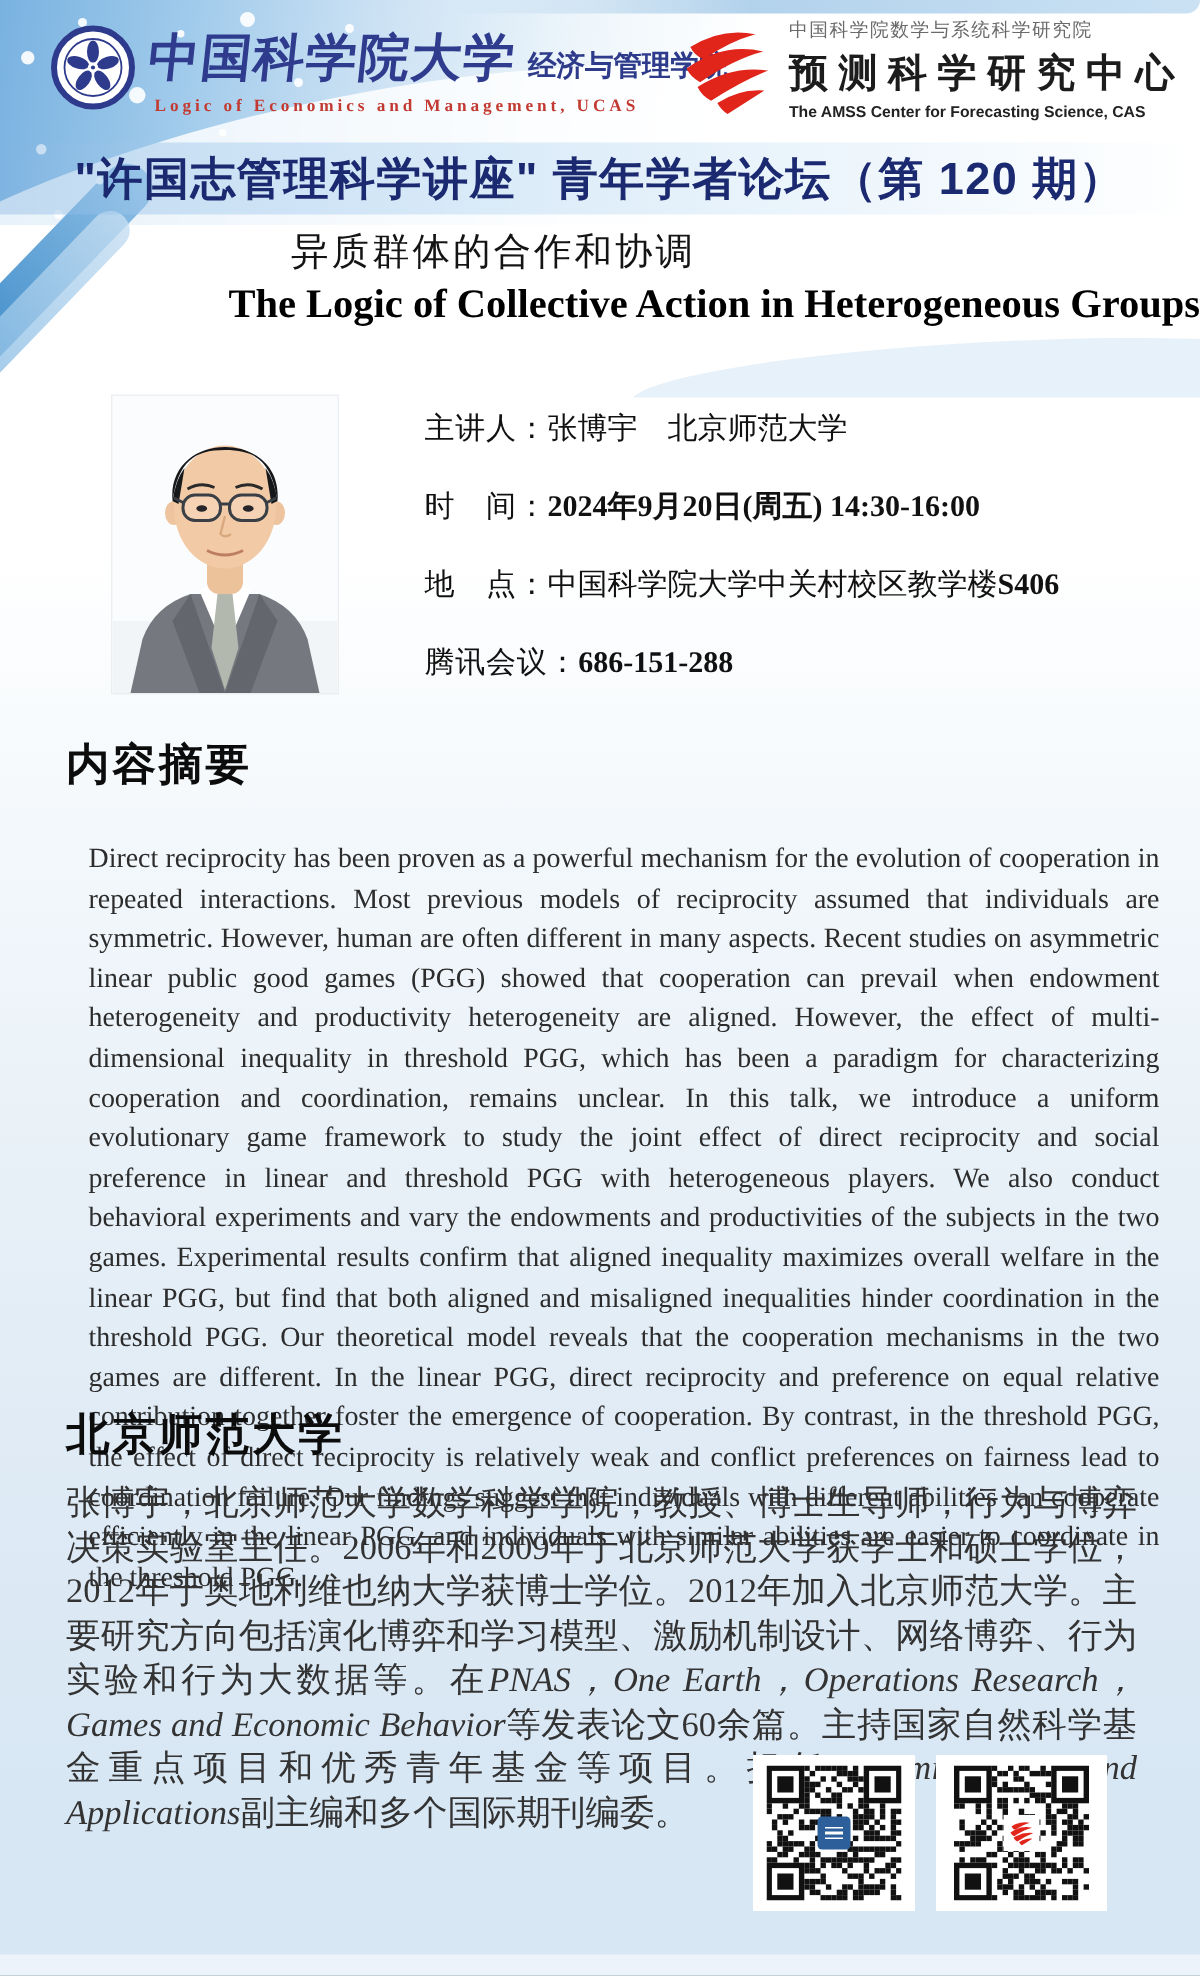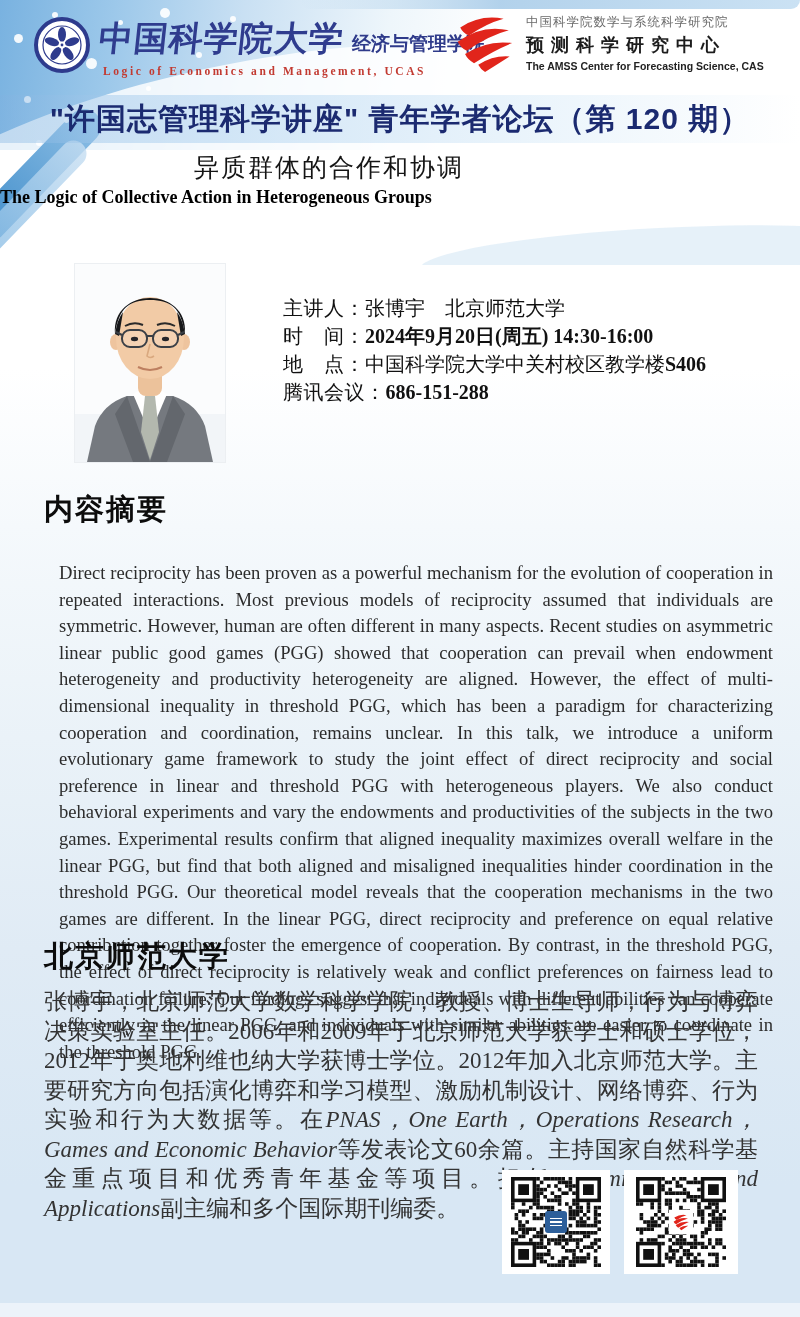--- a/index.html
+++ b/index.html
@@ -25,43 +25,43 @@
   .dot{position:absolute;border-radius:50%;background:rgba(255,255,255,.9);}
 
   
   .banner-band{position:absolute;left:0;top:95px;width:800px;height:48px;
     background:linear-gradient(90deg,rgba(128,178,224,.38),rgba(185,216,242,.62) 28%,rgba(232,243,251,.9) 66%,rgba(255,255,255,.95));}
   .series-title{position:absolute;left:0;top:99px;width:800px;text-align:center;
     font-size:30px;font-weight:bold;color:#1b2a70;letter-spacing:1px;
     font-family:"Liberation Sans",sans-serif;}
   .title-cn{position:absolute;left:0;top:151px;width:658px;text-align:center;
     font-size:25px;color:#141414;letter-spacing:2px;font-family:"Liberation Serif",serif;}
-  .title-en{position:absolute;left:0;top:187px;width:800px;text-align:left;
-    font-size:18px;font-weight:bold;color:#000;font-family:"Liberation Serif",serif;}
+  .title-en{position:absolute;left:0;top:187px;width:800px;text-align:right;
+    font-size:27px;font-weight:bold;color:#000;font-family:"Liberation Serif",serif;}
 
   
   .ucas-logo{position:absolute;left:33px;top:16px;display:flex;align-items:flex-start;}
   .ucas-text{margin-left:8px;}
   .ucas-row1{display:flex;align-items:baseline;}
   .ucas-cn{font-family:"Liberation Serif",serif;font-weight:bold;font-size:34px;color:#2f3c8e;
     letter-spacing:1px;transform:skewX(-6deg);display:inline-block;}
   .school-cn{font-family:"Liberation Sans",sans-serif;font-weight:bold;font-size:19px;color:#2e3a8a;margin-left:8px;}
   .school-en{font-family:"Liberation Serif",serif;font-weight:600;font-size:11.5px;color:#c23a31;
     letter-spacing:2.6px;margin-top:3px;margin-left:4px;}
   .amss-logo{position:absolute;left:452px;top:12px;display:flex;align-items:center;}
   .amss-text{margin-left:10px;}
   .amss-institute{font-size:12.5px;color:#6a6a6a;letter-spacing:1px;}
-  .amss-center-cn{font-family:"Liberation Serif",serif;font-size:18px;font-weight:600;color:#1c1c1c;
+  .amss-center-cn{font-family:"Liberation Serif",serif;font-size:26px;font-weight:600;color:#1c1c1c;
     letter-spacing:7px;margin-top:2px;}
   .amss-center-en{font-size:10.5px;font-weight:bold;color:#222;margin-top:3px;}
 
   
   .photo{position:absolute;left:75px;top:264px;width:150px;height:198px;background:#fcfdfe;
     box-shadow:0 0 0 1px #eceff2;}
-  .info{position:absolute;left:283px;top:272px;width:492px;display:flex;flex-direction:column;margin-top:22px;}
+  .info{position:absolute;left:283px;top:272px;width:492px;display:flex;flex-direction:column;gap:24px;}
   .info-row{font-family:"Liberation Serif",serif;font-size:20px;color:#111;line-height:28px;}
   .info-label{letter-spacing:.5px;}
   .info-value.b{font-weight:bold;}
 
   
   .sec-h{position:absolute;left:44px;margin:0;font-family:"Liberation Sans",sans-serif;
     font-weight:900;font-size:29px;color:#0c0c0c;letter-spacing:2px;}
   .abstract-h{top:490px;}
   .bio-h{top:937px;}
   .abstract{position:absolute;left:42px;top:543px;width:714px;margin:17px;

